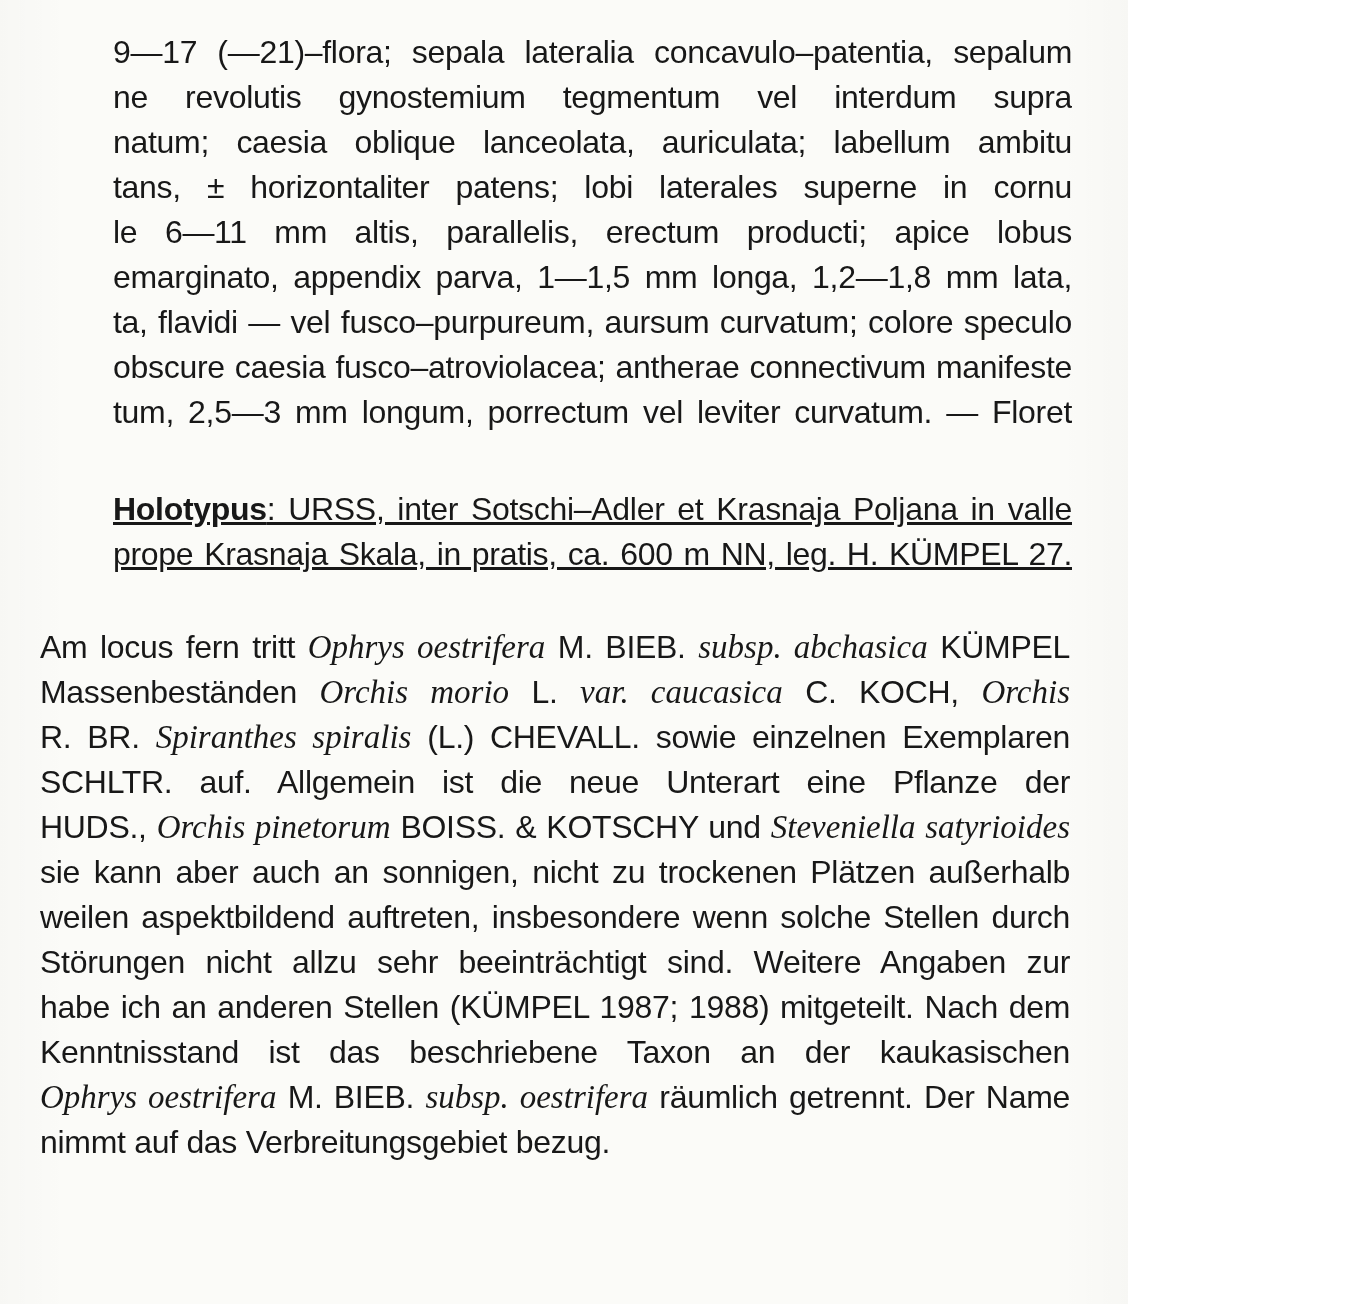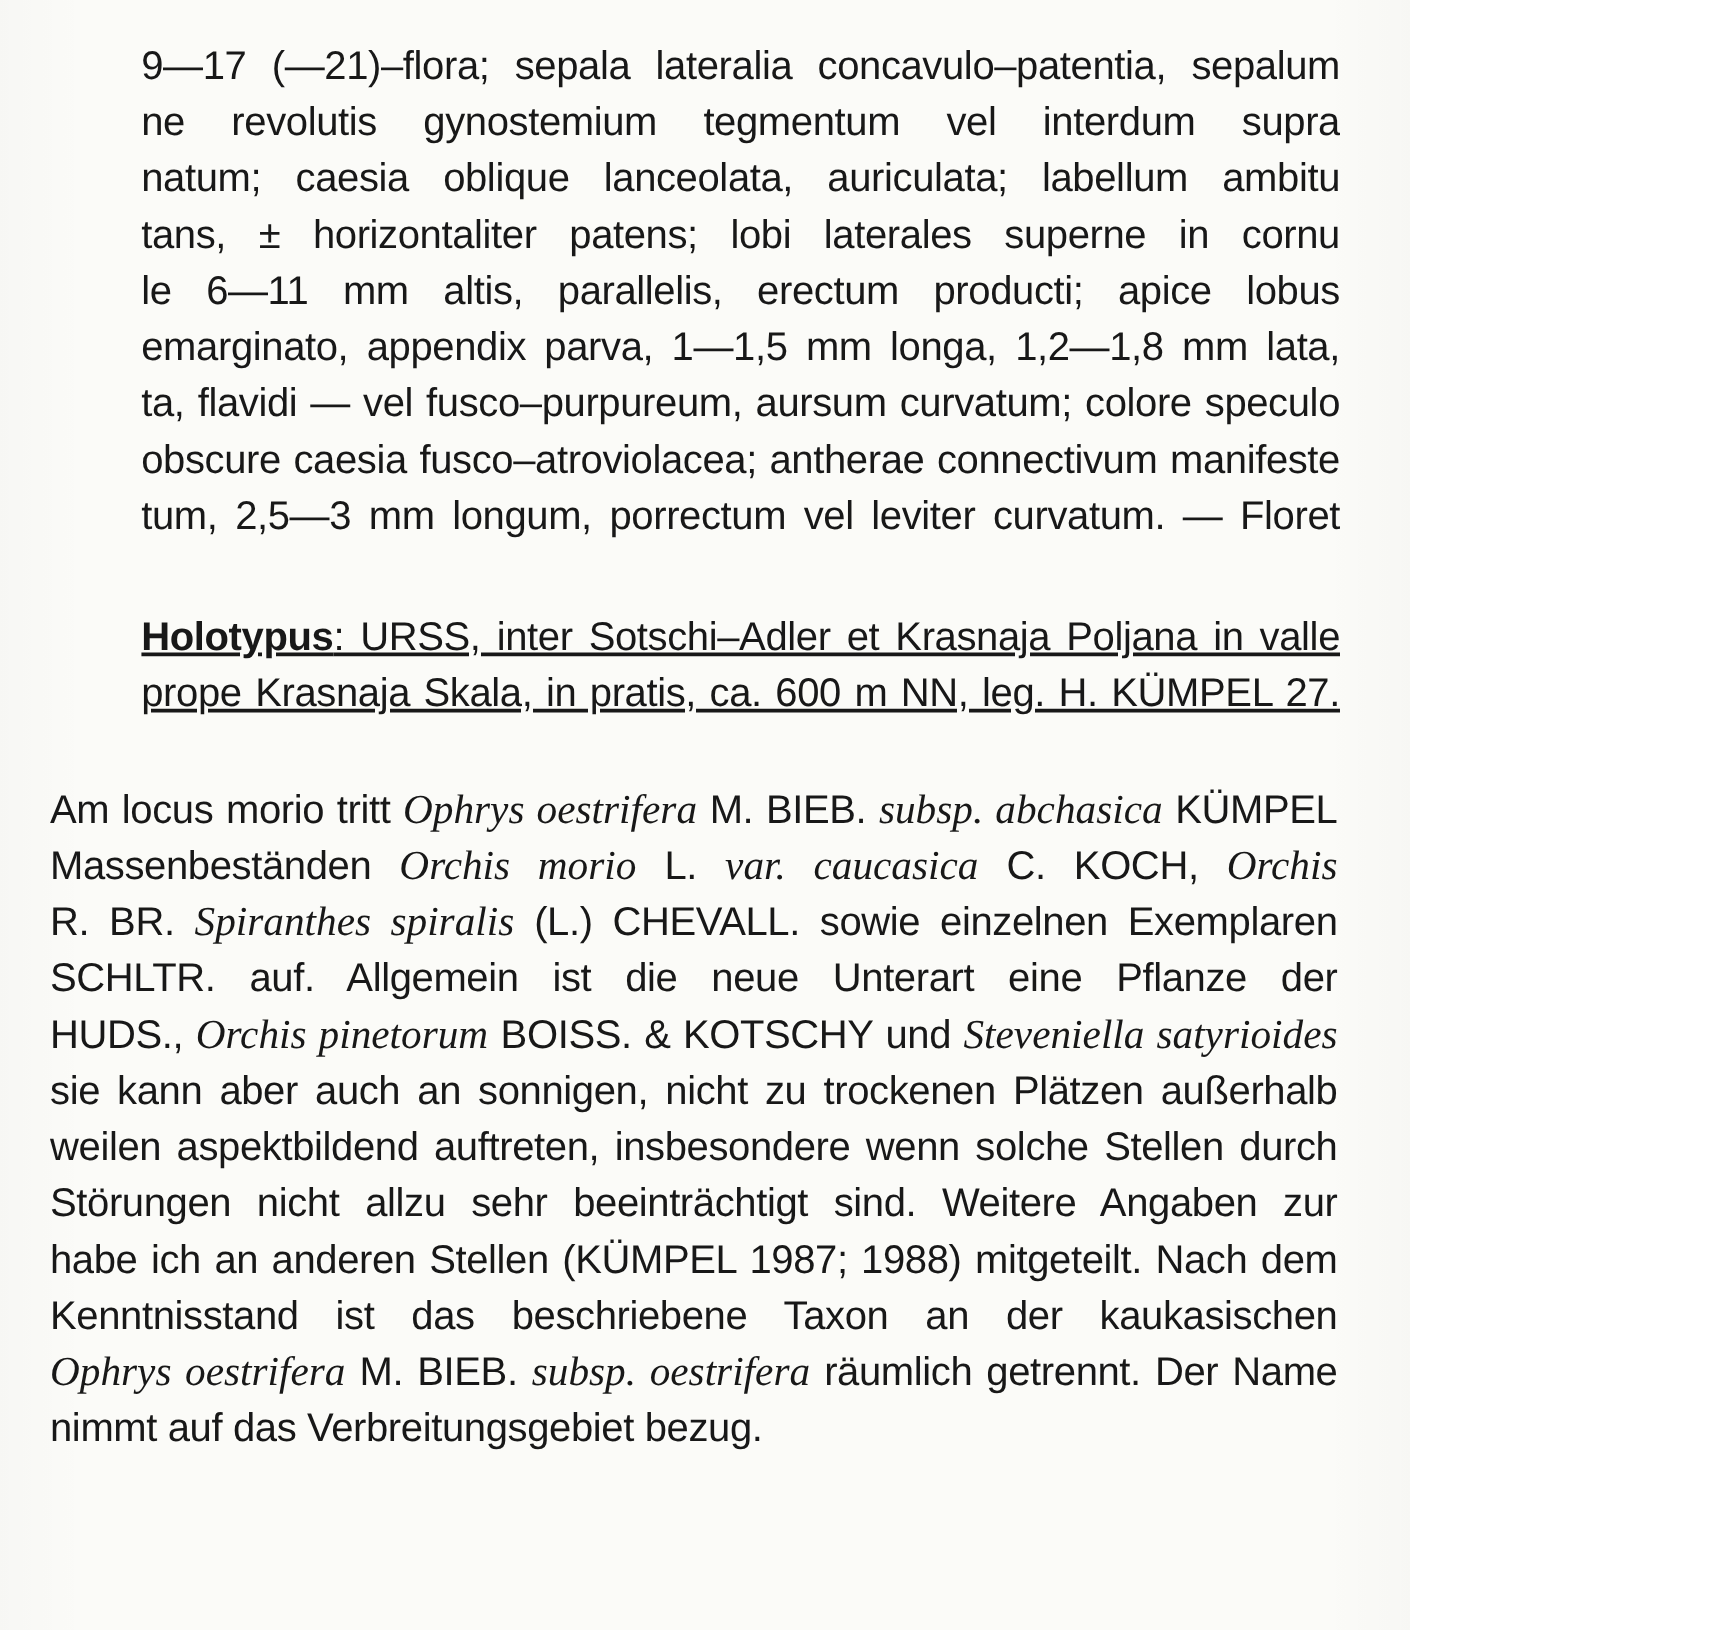--- a/index.html
+++ b/index.html
@@ -46,21 +46,21 @@
       <div class="line"><span class="rg">emarginato, appendix parva, 1—1,5 mm longa, 1,2—1,8 mm lata, leviter tridenta-</span></div>
       <div class="line"><span class="rg">ta, flavidi — vel fusco–purpureum, aursum curvatum; colore speculo parte centrali</span></div>
       <div class="line"><span class="rg">obscure caesia fusco–atroviolacea; antherae connectivum manifeste elonga-</span></div>
       <div class="line last"><span class="rg">tum, 2,5—3 mm longum, porrectum vel leviter curvatum. — Floret mense V—VI (VII).</span></div>
     </div>
   <div class="para p2">
       <div class="line"><span class="bold">Holotypus</span><span class="rg">: URSS, inter Sotschi–Adler et Krasnaja Poljana in valle »MSYMTA«</span></div>
       <div class="line last"><span class="rg">prope Krasnaja Skala, in pratis, ca. 600 m NN, leg. H. KÜMPEL 27. V. 1979, JE.</span></div>
     </div>
   <div class="para p3">
-      <div class="line"><span class="rg">Am locus morio tritt </span><span class="ital">Ophrys oestrifera</span><span class="rg"> M. BIEB. </span><span class="ital">subsp. abchasica</span><span class="rg"> KÜMPEL sehr zahlreich unter</span></div>
+      <div class="line"><span class="rg">Am locus fern tritt </span><span class="ital">Ophrys oestrifera</span><span class="rg"> M. BIEB. </span><span class="ital">subsp. abchasica</span><span class="rg"> KÜMPEL sehr zahlreich unter</span></div>
       <div class="line"><span class="rg">Massenbeständen </span><span class="ital">Orchis morio</span><span class="rg"> L. </span><span class="ital">var. caucasica</span><span class="rg"> C. KOCH, </span><span class="ital">Orchis tridentata</span><span class="rg"> SCOP., </span><span class="ital">Sera-</span></div>
       <div class="line"><span class="rg">R. BR. </span><span class="ital">Spiranthes spiralis</span><span class="rg"> (L.) CHEVALL. sowie einzelnen Exemplaren </span><span class="ital">Ophrys apifera</span></div>
       <div class="line"><span class="rg">SCHLTR. auf. Allgemein ist die neue Unterart eine Pflanze der nordkolchischen Wälder,</span></div>
       <div class="line"><span class="rg">HUDS., </span><span class="ital">Orchis pinetorum</span><span class="rg"> BOISS. &amp; KOTSCHY und </span><span class="ital">Steveniella satyrioides</span><span class="rg"> (SPRGL.)</span></div>
       <div class="line"><span class="rg">sie kann aber auch an sonnigen, nicht zu trockenen Plätzen außerhalb der Wälder bis-</span></div>
       <div class="line"><span class="rg">weilen aspektbildend auftreten, insbesondere wenn solche Stellen durch anthropogene</span></div>
       <div class="line"><span class="rg">Störungen nicht allzu sehr beeinträchtigt sind. Weitere Angaben zur Vergesellschaftung</span></div>
       <div class="line"><span class="rg">habe ich an anderen Stellen (KÜMPEL 1987; 1988) mitgeteilt. Nach dem derzeitigen</span></div>
       <div class="line"><span class="rg">Kenntnisstand ist das beschriebene Taxon an der kaukasischen Schwarzmeerküste</span></div>
       <div class="line"><span class="ital">Ophrys oestrifera</span><span class="rg"> M. BIEB. </span><span class="ital">subsp. oestrifera</span><span class="rg"> räumlich getrennt. Der Name der neuen Unterart</span></div>

